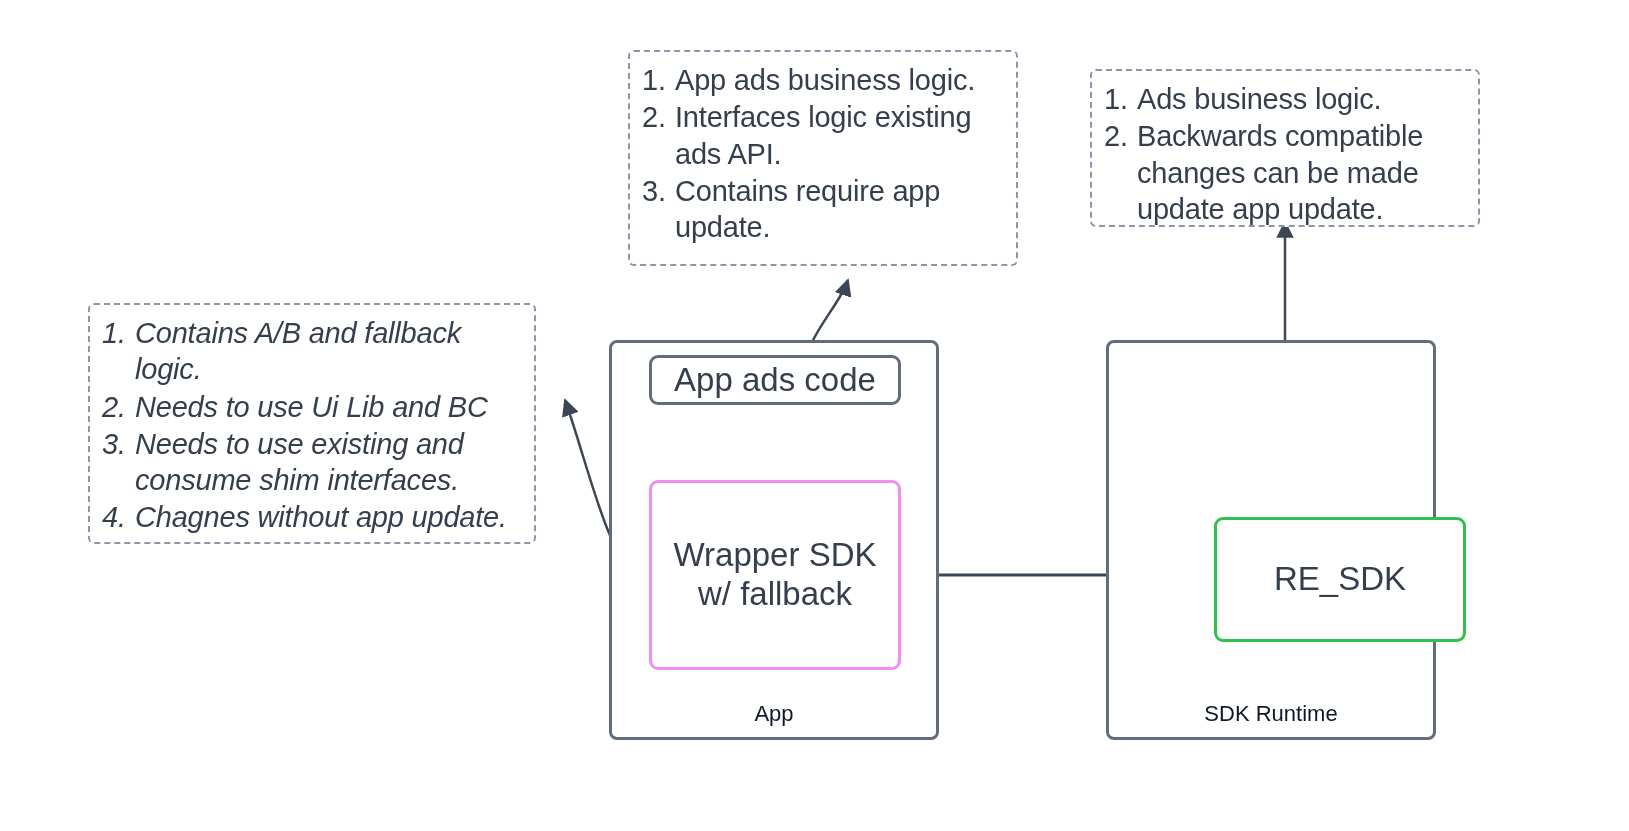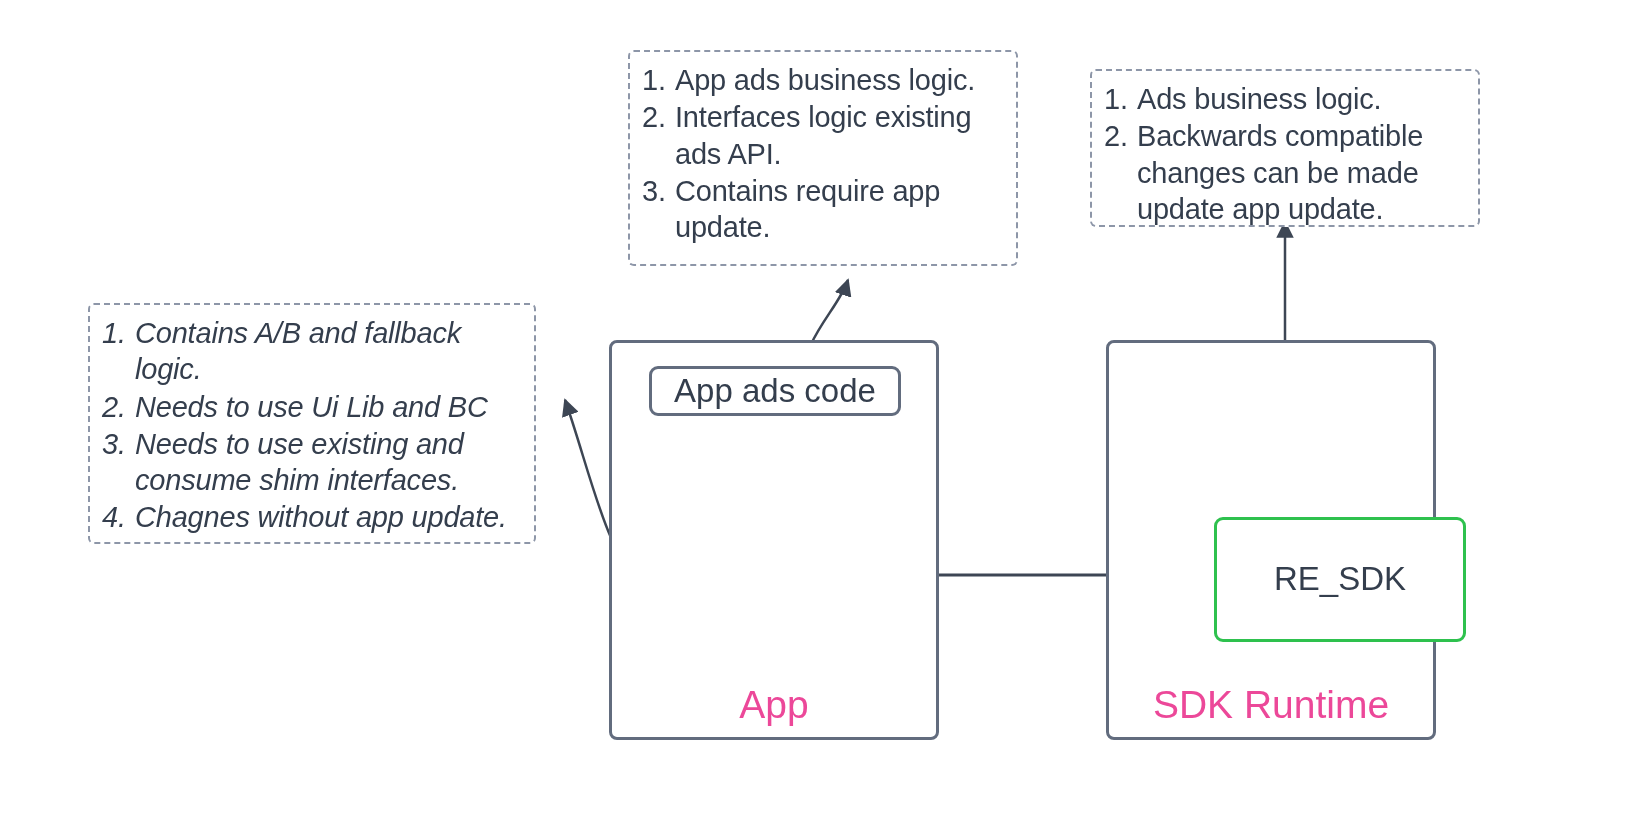--- a/index.html
+++ b/index.html
@@ -73,42 +73,42 @@
     border-radius: 8px;
     background: #ffffff;
     box-sizing: border-box;
   }
   .container-label {
     position: absolute;
     left: 0;
     right: 0;
     bottom: 10px;
     text-align: center;
-    font-size: 39px;
-    color: #ec4899;
+    font-size: 22px;
+    color: #0f172a;
   }
   #app-container     { left: 609px;  top: 340px; width: 330px; height: 400px; }
   #runtime-container { left: 1106px; top: 340px; width: 330px; height: 400px; }
 
   
   .node {
     position: absolute;
     box-sizing: border-box;
     background: #ffffff;
     border-radius: 9px;
     display: flex;
     align-items: center;
     justify-content: center;
     text-align: center;
     font-size: 33px;
     color: #343e4d;
     line-height: 1.18;
   }
   #node-app-ads-code {
-    left: 649px;  top: 366px;  width: 252px; height: 50px;
+    left: 649px;  top: 355px;  width: 252px; height: 50px;
     border: 3px solid #626c7e;
   }
   #node-wrapper-sdk {
     left: 649px;  top: 480px;  width: 252px; height: 190px;
     border: 3px solid #ee8ff2;
   }
   #node-re-sdk {
     left: 1214px; top: 517px;  width: 252px; height: 125px;
     border: 3px solid #2ec14e;
   }
@@ -175,18 +175,24 @@
   </div>
 
   <div class="container-box" id="runtime-container">
     <div class="container-label">SDK Runtime</div>
   </div>
 
   <div class="node" id="node-app-ads-code">
     <span>App ads code</span>
   </div>
 
+  <div class="node" id="node-wrapper-sdk">
+    <span>
+      <span>Wrapper SDK</span><br>
+      <span>w/ fallback</span>
+    </span>
+  </div>
 
   <div class="node" id="node-re-sdk">
     <span>RE_SDK</span>
   </div>
 
 </div>
 
 </body></html>

